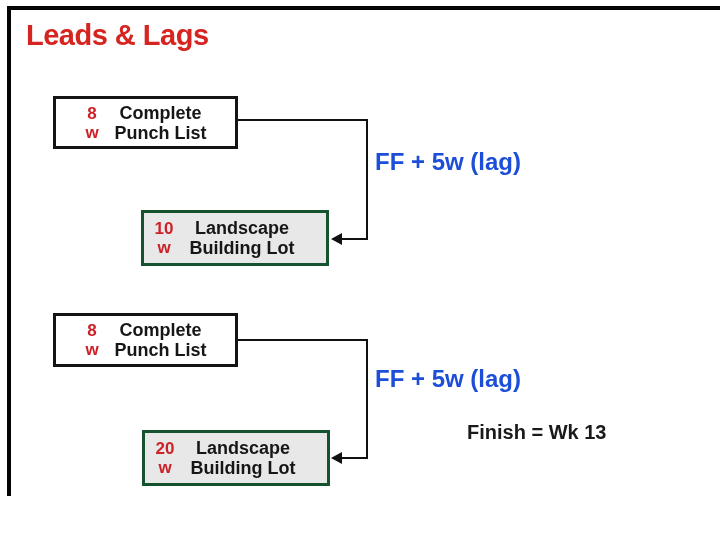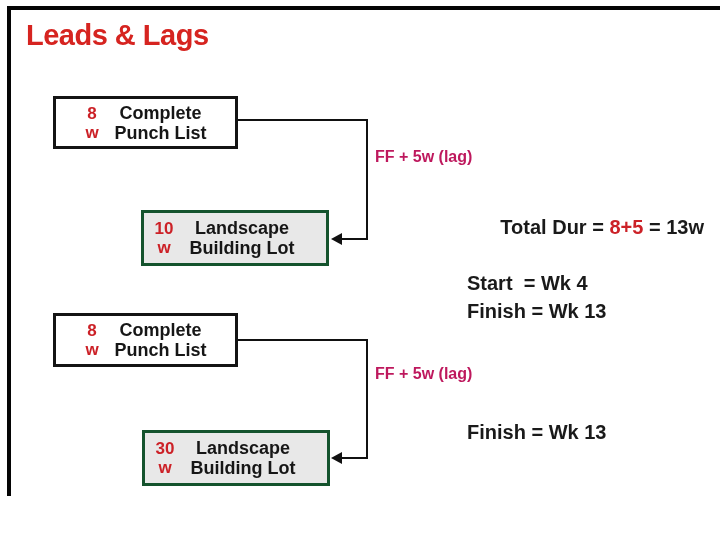--- a/index.html
+++ b/index.html
@@ -30,21 +30,21 @@
   .nlabel{flex:1;text-align:center;color:#161616;font-weight:bold;
           font-size:18px;line-height:20px;padding-right:22px;}
   .nlabel span{display:block;white-space:pre;}
   .hline,.vline{position:absolute;background:#111111;}
   .arrow-left{
     position:absolute;width:0;height:0;
     border-top:6px solid transparent;border-bottom:6px solid transparent;
     border-right:11px solid #111111;
   }
   .ff{
-    position:absolute;font-size:16px;font-weight:bold;color:#be185d;
+    position:absolute;font-size:24px;font-weight:bold;color:#1d4ed8;
     white-space:pre;
   }
   .stats{position:absolute;color:#1a1a1a;font-weight:bold;font-size:20px;}
   .stat-line{white-space:pre;line-height:28px;}
   .stat-line .red{color:#cc2127;}
   .pagenum{
     position:absolute;left:701px;top:507px;font-size:13px;font-weight:bold;
     color:#4d7c0f;
   }
 </style>
@@ -79,27 +79,20 @@
     <div class="dur">
       <span>10</span>
       <span>w</span>
     </div>
     <div class="nlabel">
       <span>Landscape</span>
       <span>Building Lot</span>
     </div>
   </div>
 
-  <div class="stats" style="left:467px;top:185px">
-    <div class="stat-line">
-      <span>Total Dur = </span><span class="red">8+5</span><span> = 13w</span>
-    </div>
-    <div class="stat-line">Start  = Wk 4</div>
-    <div class="stat-line">Finish = Wk 13</div>
-  </div>
 
   <div class="nodebox punch" style="left:53px;top:313px;width:185px;height:54px">
     <div class="dur">
       <span>8</span>
       <span>w</span>
     </div>
     <div class="nlabel">
       <span>Complete</span>
       <span>Punch List</span>
     </div>
@@ -107,21 +100,21 @@
 
   <div class="hline" style="left:238px;top:339px;width:130px;height:2px"></div>
   <div class="vline" style="left:366px;top:339px;width:2px;height:120px"></div>
   <div class="hline" style="left:342px;top:457px;width:26px;height:2px"></div>
   <div class="arrow-left" style="left:331px;top:452px"></div>
 
   <div class="ff" style="left:375px;top:365px">FF + 5w (lag)</div>
 
   <div class="nodebox land" style="left:142px;top:430px;width:188px;height:56px">
     <div class="dur">
-      <span>30</span>
+      <span>20</span>
       <span>w</span>
     </div>
     <div class="nlabel">
       <span>Landscape</span>
       <span>Building Lot</span>
     </div>
   </div>
 
   <div class="stats" style="left:467px;top:418px">
     <div class="stat-line">Finish = Wk 13</div>

